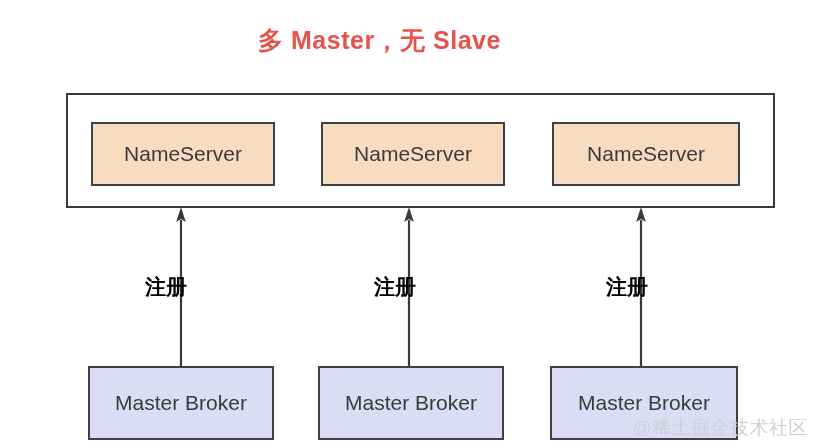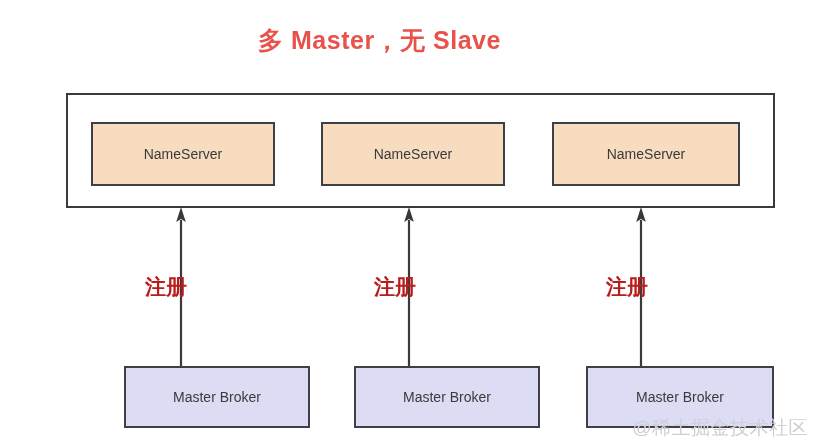--- a/index.html
+++ b/index.html
@@ -51,60 +51,59 @@
 
   
   .node-box {
     position: absolute;
     box-sizing: border-box;
     border: 2px solid #3f3f46;
     display: flex;
     align-items: center;
     justify-content: center;
     color: #3a3a3a;
-    font-size: 14px;
+    font-size: 21px;
     font-weight: 400;
     white-space: nowrap;
   }
 
   .ns-box {
     background: #f8dcc0;
     top: 122px;
     height: 64px;
   }
   .ns-box.c1 { left: 91px;  width: 184px; }
   .ns-box.c2 { left: 321px; width: 184px; }
   .ns-box.c3 { left: 552px; width: 188px; }
 
   .broker-box {
     background: #dcdcf5;
     top: 366px;
-    height: 62px;
-    margin-left: 36px;
+    height: 74px;
   }
   .broker-box.c1 { left: 88px;  width: 186px; }
   .broker-box.c2 { left: 318px; width: 186px; }
   .broker-box.c3 { left: 550px; width: 188px; }
 
   
   .arrow {
     position: absolute;
     top: 206px;
     width: 18px;
     height: 162px;
   }
   .arrow.c1 { left: 172px; }
   .arrow.c2 { left: 400px; }
   .arrow.c3 { left: 632px; }
 
   .arrow-label {
     position: absolute;
     font-size: 21px;
     font-weight: 700;
-    color: #b91c1c;
+    color: #000000;
     white-space: nowrap;
     top: 273px;
   }
   .arrow-label.c1 { left: 145px; }
   .arrow-label.c2 { left: 374px; }
   .arrow-label.c3 { left: 606px; }
 
   
   .watermark {
     position: absolute;

